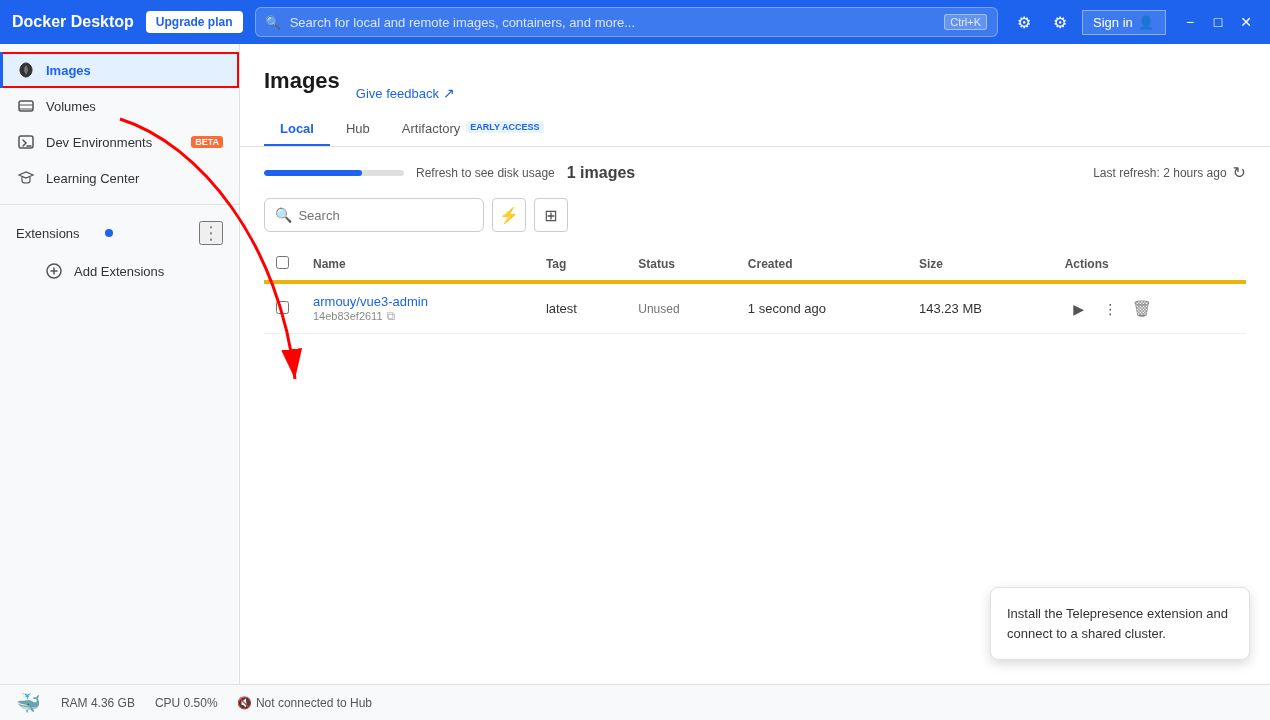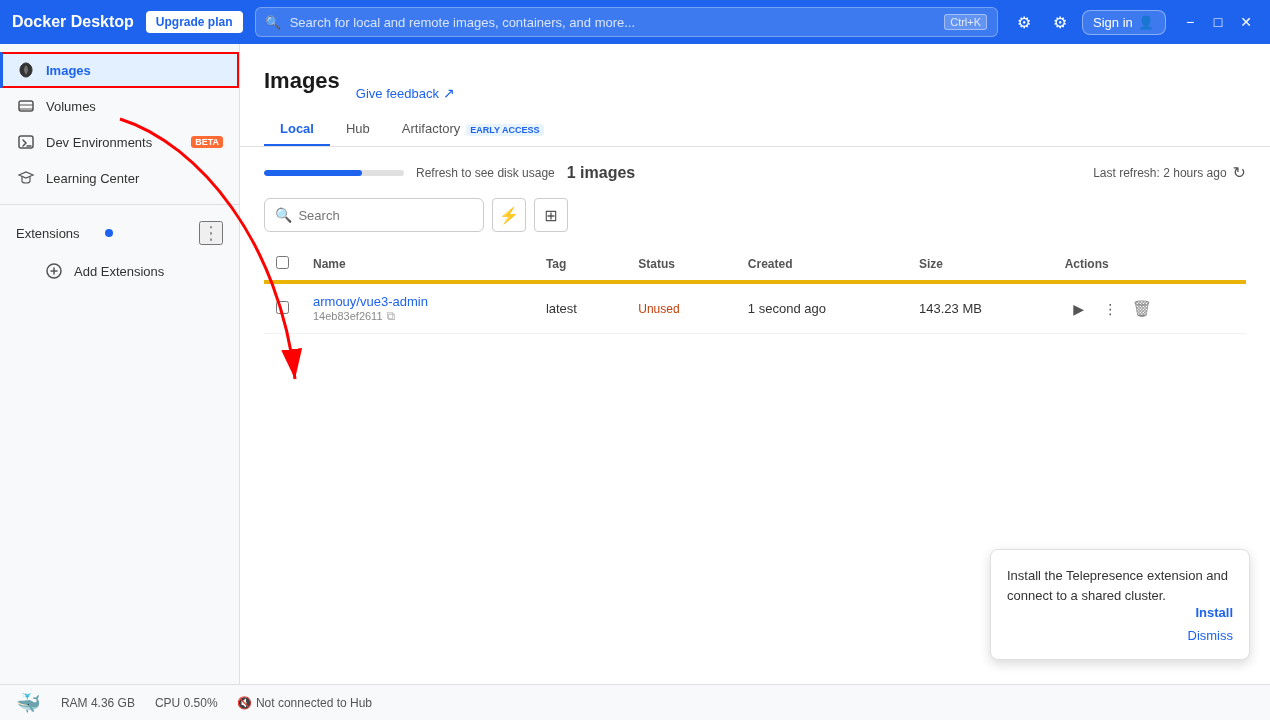--- a/index.html
+++ b/index.html
@@ -67,21 +67,21 @@
       height: 28px;
       display: flex;
       align-items: center;
       justify-content: center;
       font-size: 16px;
       border-radius: 4px;
     }
     .topbar-signin {
       background: rgba(255,255,255,0.15);
       border: 1px solid rgba(255,255,255,0.4);
-      border-radius: 8px;
+      border-radius: 0;
       color: white;
       padding: 4px 10px;
       font-size: 13px;
       cursor: pointer;
       display: flex;
       align-items: center;
       gap: 6px;
     }
     .topbar-win-controls {
       display: flex;
@@ -241,21 +241,21 @@
       display: flex;
       gap: 0;
     }
     .tab {
       padding: 8px 16px;
       font-size: 13px;
       cursor: pointer;
       color: #555;
       border-bottom: 2px solid transparent;
       display: flex;
-      align-items: flex-end;
+      align-items: flex-start;
       gap: 6px;
     }
     .tab.active {
       color: #1d63ed;
       border-bottom: 2px solid #1d63ed;
       font-weight: 600;
     }
     .tab .early-access {
       background: #e8f4fd;
       color: #1d63ed;
@@ -391,21 +391,21 @@
       gap: 4px;
     }
     .copy-btn {
       background: none;
       border: none;
       cursor: pointer;
       color: #aaa;
       font-size: 12px;
     }
     .status-badge {
-      color: #c2410c;
+      color: #737373;
       font-size: 12px;
     }
     .action-btn {
       background: none;
       border: none;
       cursor: pointer;
       color: #555;
       font-size: 14px;
       width: 28px;
       height: 28px;
@@ -700,19 +700,15 @@
       <marker id="arrowhead" markerWidth="10" markerHeight="7" refX="10" refY="3.5" orient="auto">
         <polygon points="0 0, 10 3.5, 0 7" fill="red"></polygon>
       </marker>
     </defs>
 
     <path d="M 120 75 C 200 100, 280 200, 295 335" stroke="red" stroke-width="3" fill="none" marker-end="url(#arrowhead)"></path>
   </svg>
 
   <div class="telepresence-popup">
     <p class="telepresence-text">Install the Telepresence extension and connect to a shared cluster.</p>
-    <div class="telepresence-actions">
-      <button class="btn-install">Install</button>
-      <button class="btn-dismiss">Dismiss</button>
-    </div>
   </div>
 
 </div>
 
 </body></html>

